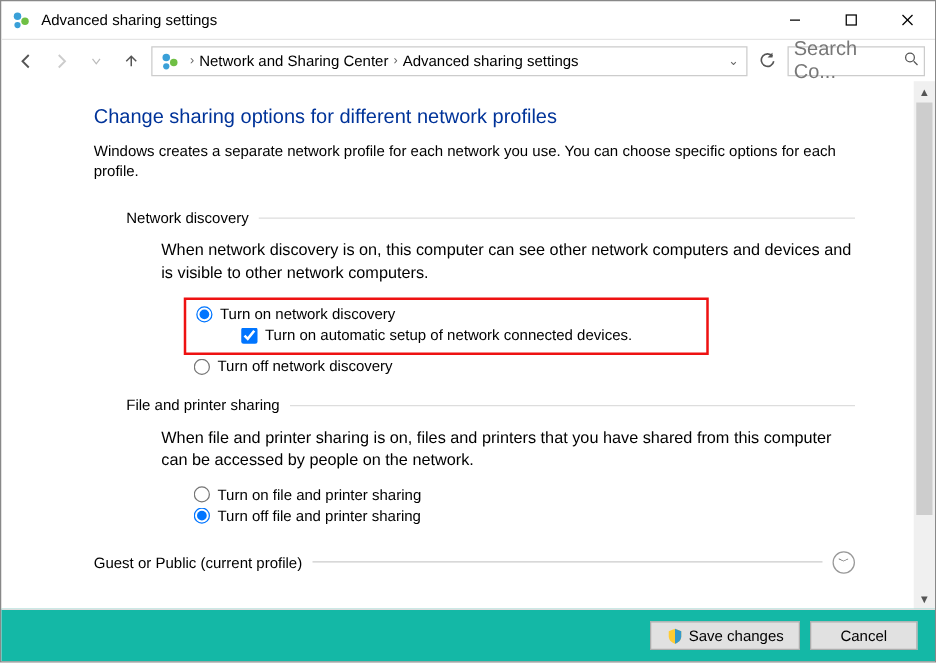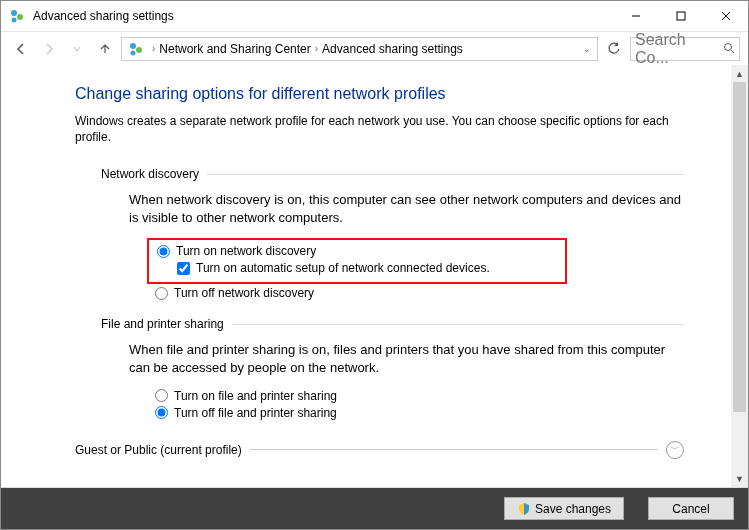--- a/index.html
+++ b/index.html
@@ -36,24 +36,24 @@
 .subhead { font-size: 12px; margin-left: 26px; margin-bottom: 10px; display: flex; align-items: center; }
 .subhead .sep { flex: 1; height: 1px; background: #ddd; margin-left: 8px; }
 .desc { font-size: 13px; margin-left: 54px; line-height: 1.35; margin-bottom: 12px; }
 
 .radio-row, .check-row { display: flex; align-items: center; font-size: 12px; margin-left: 80px; margin-bottom: 3px; gap: 6px; }
 .check-row { margin-left: 100px; }
 .radio, .check { width: 13px; height: 13px; }
 
 .highlight-box { border: 2px solid #e11; padding: 4px 20px 4px 0; margin-left: 72px; margin-bottom: 2px; width: 420px; }
 .highlight-box .radio-row { margin-left: 8px; }
-.highlight-box .check-row { margin-left: 28px; }
-
-
-.footer { position: absolute; bottom: 0; left: 0; right: 0; height: 42px; border-top: 1px solid #ddd; background: #404040; display: flex; align-items: center; justify-content: flex-end; padding-right: 14px; gap: 24px; }
+.highlight-box .check-row { margin-left: 44px; }
+
+
+.footer { position: absolute; bottom: 0; left: 0; right: 0; height: 42px; border-top: 1px solid #ddd; background: #14b8a6; display: flex; align-items: center; justify-content: flex-end; padding-right: 14px; gap: 8px; }
 .btn { height: 23px; min-width: 86px; background: #e1e1e1; border: 1px solid #adadad; font-size: 12px; display: flex; align-items: center; justify-content: center; gap: 4px; padding: 0 10px; }
 .btn.primary { min-width: 120px; }
 .shield { width: 14px; height: 14px; }
 
 .scrollbar { position: absolute; right: 0; top: 64px; bottom: 42px; width: 17px; background: #f0f0f0; display: flex; flex-direction: column; }
 .sb-btn { height: 17px; display: flex; align-items: center; justify-content: center; font-size: 9px; color: #555; }
 .sb-track { flex: 1; position: relative; }
 .sb-thumb { position: absolute; left: 2px; right: 2px; top: 0; height: 85%; background: #cdcdcd; }
 </style>
 </head>

